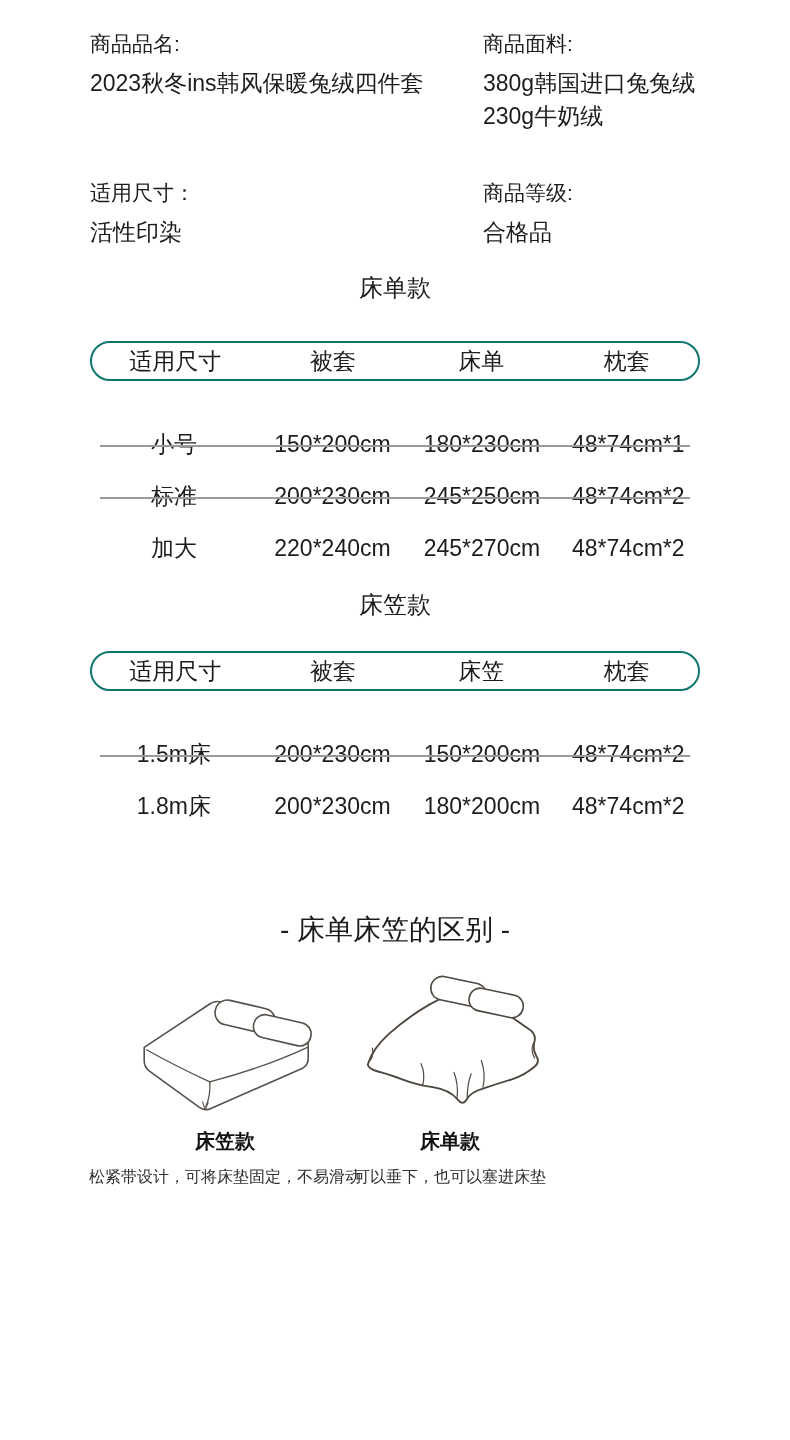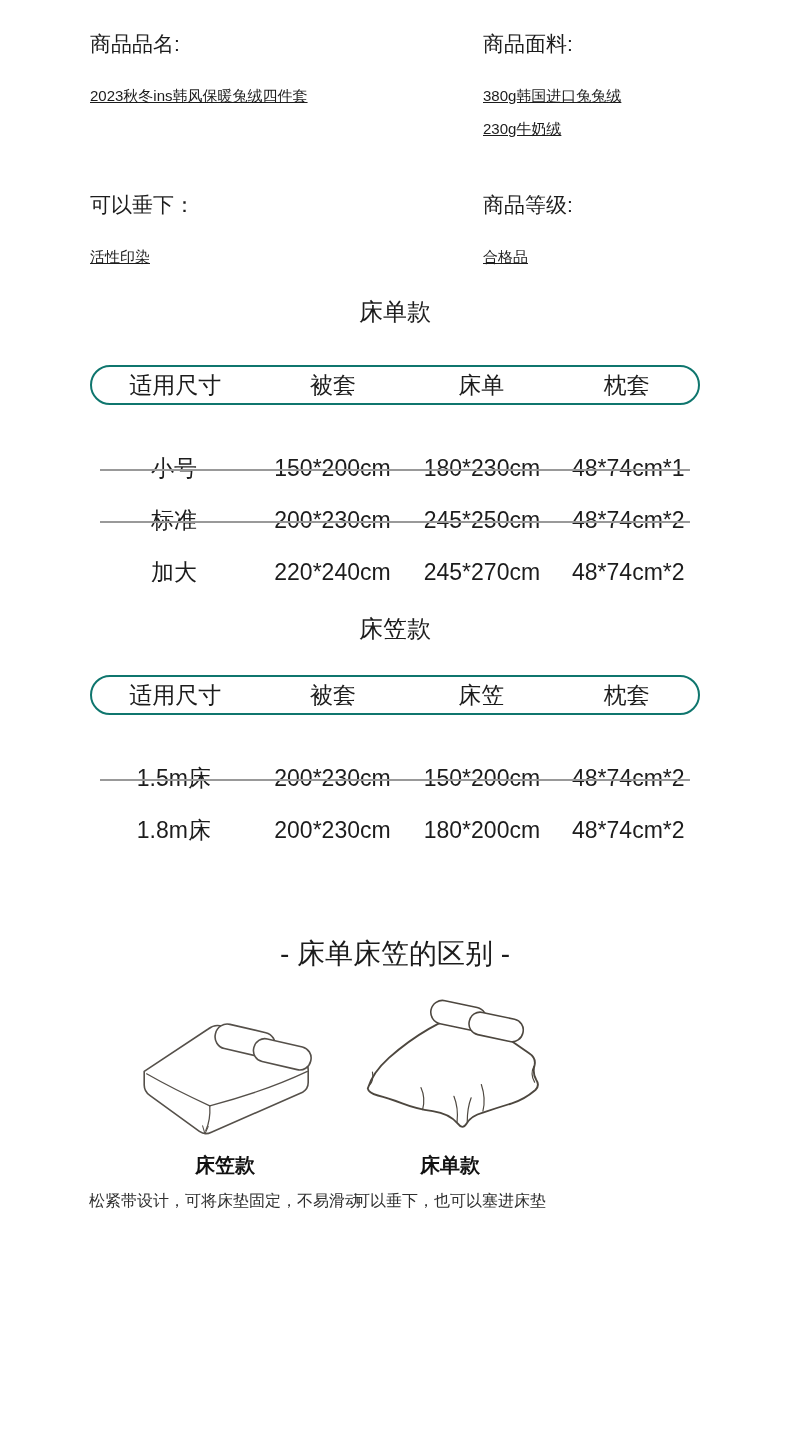--- a/index.html
+++ b/index.html
@@ -7,21 +7,21 @@
   body {
     width: 790px; height: 1440px; overflow: hidden;
     font-family: "Liberation Sans", "DejaVu Sans", sans-serif;
     color: #1c1c1c;
   }
   .page { width: 790px; height: 1440px; padding: 30px 90px 0 90px; background: #ffffff; border-radius: 17px; }
 
   
   .info-grid { display: grid; grid-template-columns: 393px 1fr; row-gap: 46px; }
   .info-label { font-size: 21px; line-height: 28px; color: #1c1c1c; }
-  .info-value { font-size: 15px; line-height: 33px; margin-top: 21px; color: #1c1c1c; text-decoration: underline; }
+  .info-value { font-size: 23px; line-height: 33px; margin-top: 9px; color: #1c1c1c; }
   .info-value div { white-space: nowrap; }
 
   
   .spec-label { margin-top: 65px; font-size: 21px; line-height: 28px; }
   .table-title { font-size: 24px; line-height: 34px; text-align: center; }
   .title-sheet  { margin-top: 22px; }
   .title-fitted { margin-top: 39px; }
 
   .spec-table-grid { display: grid; grid-template-columns: 27.5% 24.5% 24.5% 23.5%; align-items: center; }
   .pill-header {
@@ -60,21 +60,21 @@
       <div class="info-value">2023秋冬ins韩风保暖兔绒四件套</div>
     </div>
     <div class="info-item">
       <div class="info-label">商品面料:</div>
       <div class="info-value">
         <div>380g韩国进口兔兔绒</div>
         <div>230g牛奶绒</div>
       </div>
     </div>
     <div class="info-item">
-      <div class="info-label">可以垂下：</div>
+      <div class="info-label">适用尺寸：</div>
       <div class="info-value">活性印染</div>
     </div>
     <div class="info-item">
       <div class="info-label">商品等级:</div>
       <div class="info-value">合格品</div>
     </div>
   </section>
 
 
   <section>

